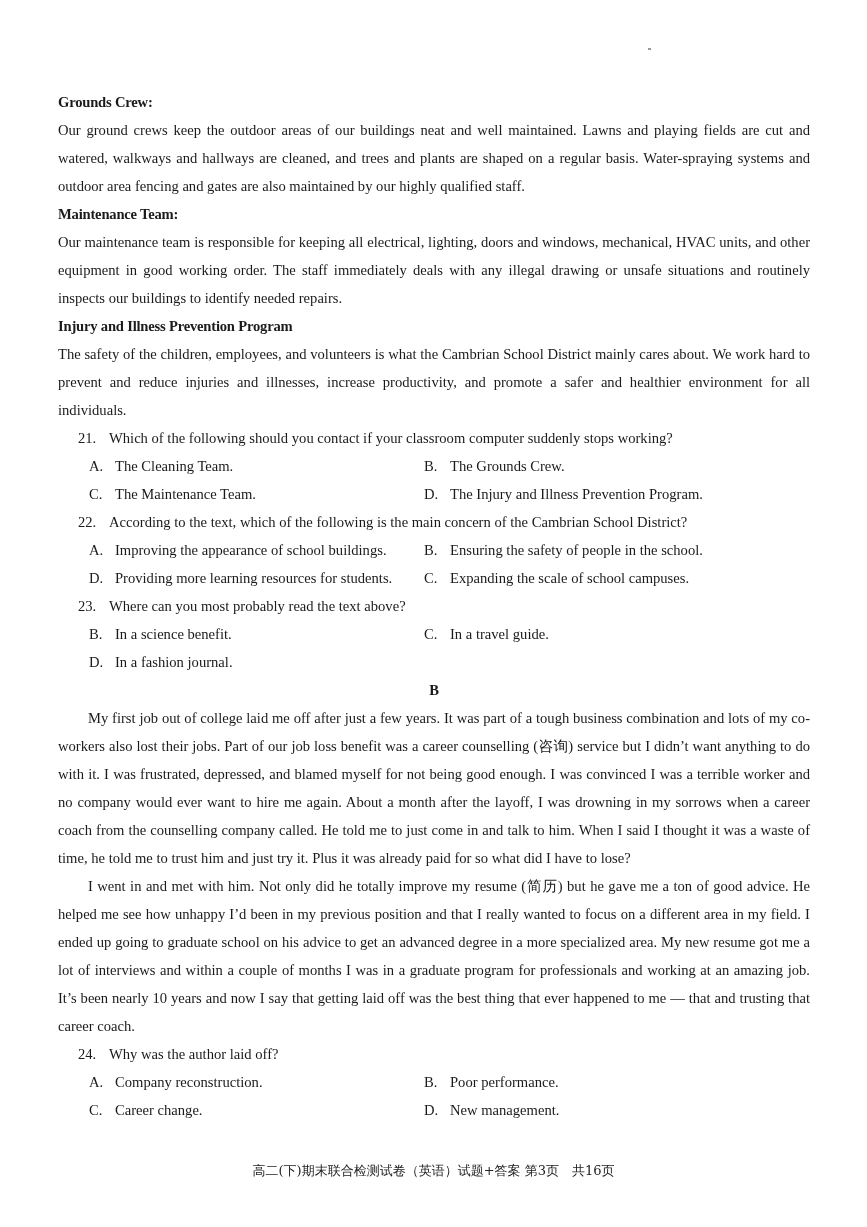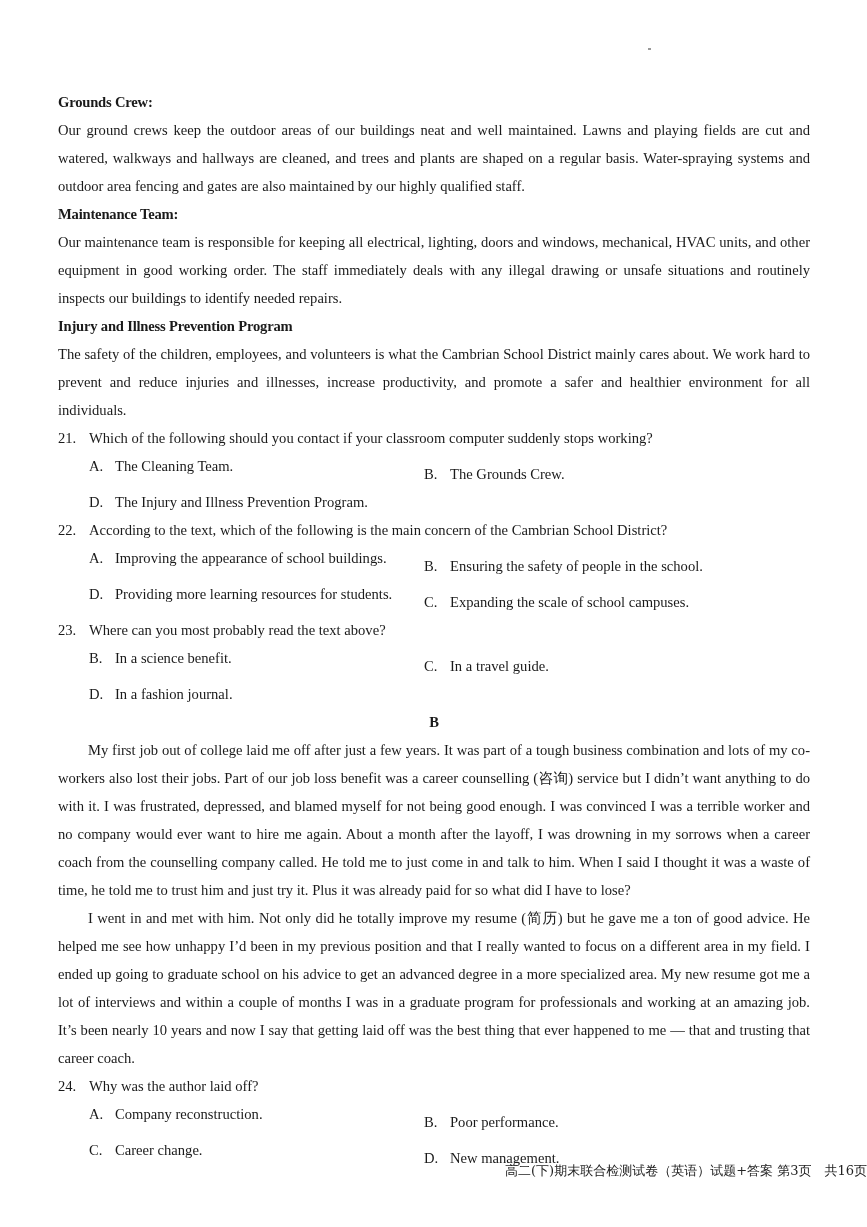--- a/index.html
+++ b/index.html
@@ -7,29 +7,29 @@
       width: 867px; height: 1227px; position: relative; overflow: hidden;
       font-family: "Liberation Serif", "DejaVu Serif", serif;
       color: #1a1a1a;
       font-size: 14.6px;
     }
     .page { position: absolute; left: 58px; top: 88px; width: 752px; }
     .heading { font-weight: bold; font-size: 14.6px; line-height: 28px; height: 28px; letter-spacing: -0.2px; }
     .para { line-height: 28px; text-align: justify; text-align-last: left; margin: 0; }
     .para.indent { text-indent: 30px; }
     .q { line-height: 28px; height: 28px; white-space: nowrap; }
-    .q .num { display: inline-block; width: 31px; }
+    .q .num { display: inline-block; width: 31px; margin-left: 20px; }
     .opts { display: grid; grid-template-columns: 365px 387px; }
     .opt { line-height: 28px; height: 28px; padding-left: 31px; white-space: nowrap; }
-    .opt:nth-child(2n) { padding-left: 31px; margin-top: 8px; }
+    .opt:nth-child(2n) { padding-left: 31px; }
     .opt .letter { display: inline-block; width: 26px; }
     .opts .opt:nth-child(2n) { padding-left: 31px; margin-left: -30px; }
     .section-title { text-align: center; line-height: 28px; height: 28px; font-weight: bold; }
     .footer {
-      position: absolute; left: 0; width: 867px; top: 1162px; text-align: right;
+      position: absolute; left: 0; width: 867px; top: 1162px; text-align: center;
       font-size: 13px; font-family: "DejaVu Serif", serif; color: #222;
     }
     .mark { position: absolute; left: 648px; top: 48px; width: 3px; height: 2px; background: #999; }
   </style>
 </head>
 <body>
 
 <div class="mark"></div>
 
 <div class="page">
@@ -42,20 +42,21 @@
 
   <div class="heading">Injury and Illness Prevention Program</div>
   <p class="para">The safety of the children, employees, and volunteers is what the Cambrian School District mainly cares about. We work hard to prevent and reduce injuries and illnesses, increase productivity, and promote a safer and healthier environment for all individuals.</p>
 
   <div class="q">
     <span class="num">21.</span><span>Which of the following should you contact if your classroom computer suddenly stops working?</span>
   </div>
   <div class="opts">
     <div class="opt"><span class="letter">A.</span><span>The Cleaning Team.</span></div>
     <div class="opt"><span class="letter">B.</span><span>The Grounds Crew.</span></div>
+    <div class="opt"><span class="letter">C.</span><span>The Maintenance Team.</span></div>
     <div class="opt"><span class="letter">D.</span><span>The Injury and Illness Prevention Program.</span></div>
   </div>
 
   <div class="q">
     <span class="num">22.</span><span>According to the text, which of the following is the main concern of the Cambrian School District?</span>
   </div>
   <div class="opts">
     <div class="opt"><span class="letter">A.</span><span>Improving the appearance of school buildings.</span></div>
     <div class="opt"><span class="letter">B.</span><span>Ensuring the safety of people in the school.</span></div>
     <div class="opt"><span class="letter">D.</span><span>Providing more learning resources for students.</span></div>

